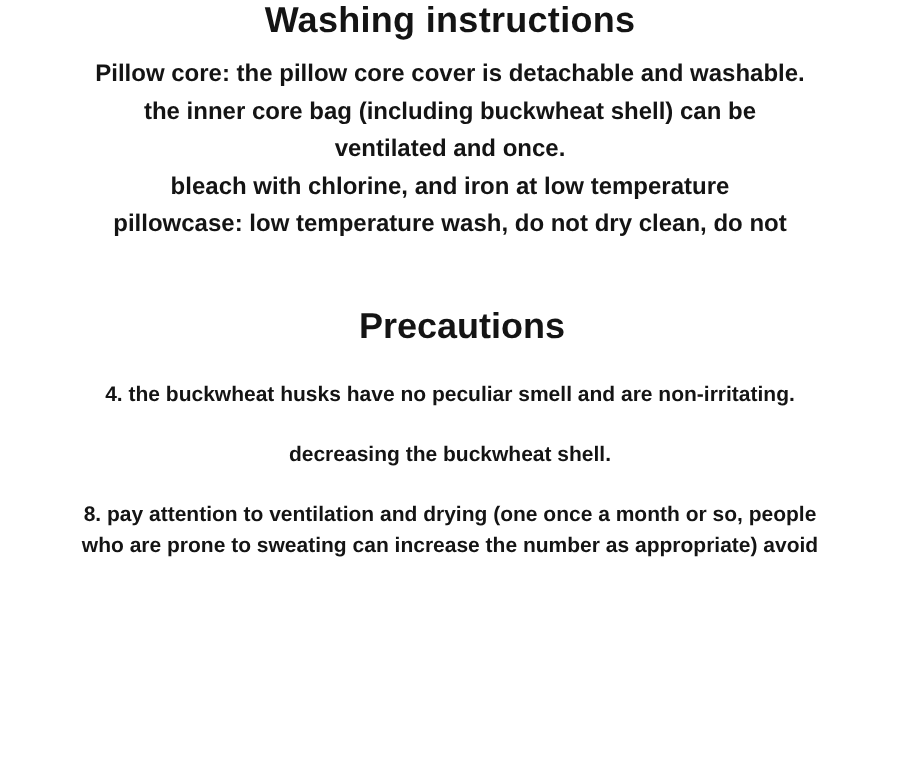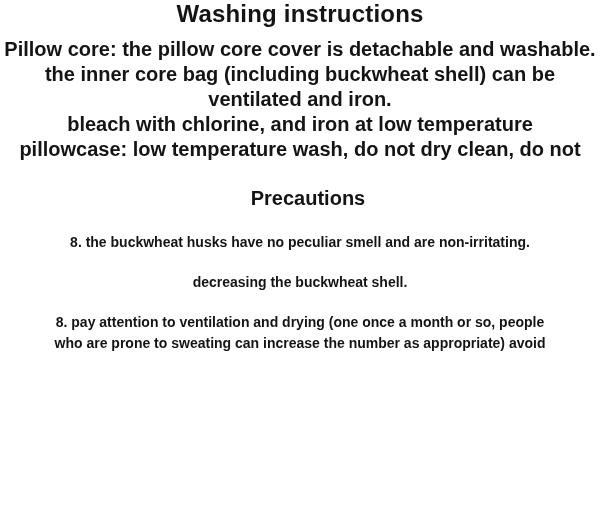--- a/index.html
+++ b/index.html
@@ -18,29 +18,29 @@
     font-weight: 700;
     text-align: center;
   }
   .title {
     font-size: 24px;
     line-height: 28px;
     letter-spacing: 0.2px;
   }
   .washing-text {
     margin-top: 9px;
-    font-size: 20px;
+    font-size: 16px;
     line-height: 25px;
   }
   .washing-text .line {
     white-space: nowrap;
   }
   .subtitle {
-    margin-top: 24px;
-    font-size: 20px;
+    margin-top: 44px;
+    font-size: 24px;
     line-height: 24px;
     padding-left: 16px;
   }
   .precaution-list {
     margin-top: 22px;
   }
   .precaution-item {
     font-size: 14px;
     line-height: 21px;
     margin-bottom: 19px;
@@ -52,31 +52,31 @@
 </head>
 <body>
 
 <div class="page">
 
   <h1 class="title">Washing instructions</h1>
 
   <div class="washing-text">
     <div class="line">Pillow core: the pillow core cover is detachable and washable.</div>
     <div class="line">the inner core bag (including buckwheat shell) can be</div>
-    <div class="line">ventilated and iron.</div>
+    <div class="line">ventilated and once.</div>
     <div class="line">bleach with chlorine, and iron at low temperature</div>
     <div class="line">pillowcase: low temperature wash, do not dry clean, do not</div>
   </div>
 
   <h2 class="subtitle">Precautions</h2>
 
   <div class="precaution-list">
 
     <div class="precaution-item">
-      <div class="line">8. the buckwheat husks have no peculiar smell and are non-irritating.</div>
+      <div class="line">4. the buckwheat husks have no peculiar smell and are non-irritating.</div>
     </div>
 
     <div class="precaution-item">
       <div class="line">decreasing the buckwheat shell.</div>
     </div>
 
     <div class="precaution-item">
       <div class="line">8. pay attention to ventilation and drying (one once a month or so, people</div>
       <div class="line">who are prone to sweating can increase the number as appropriate) avoid</div>
     </div>

